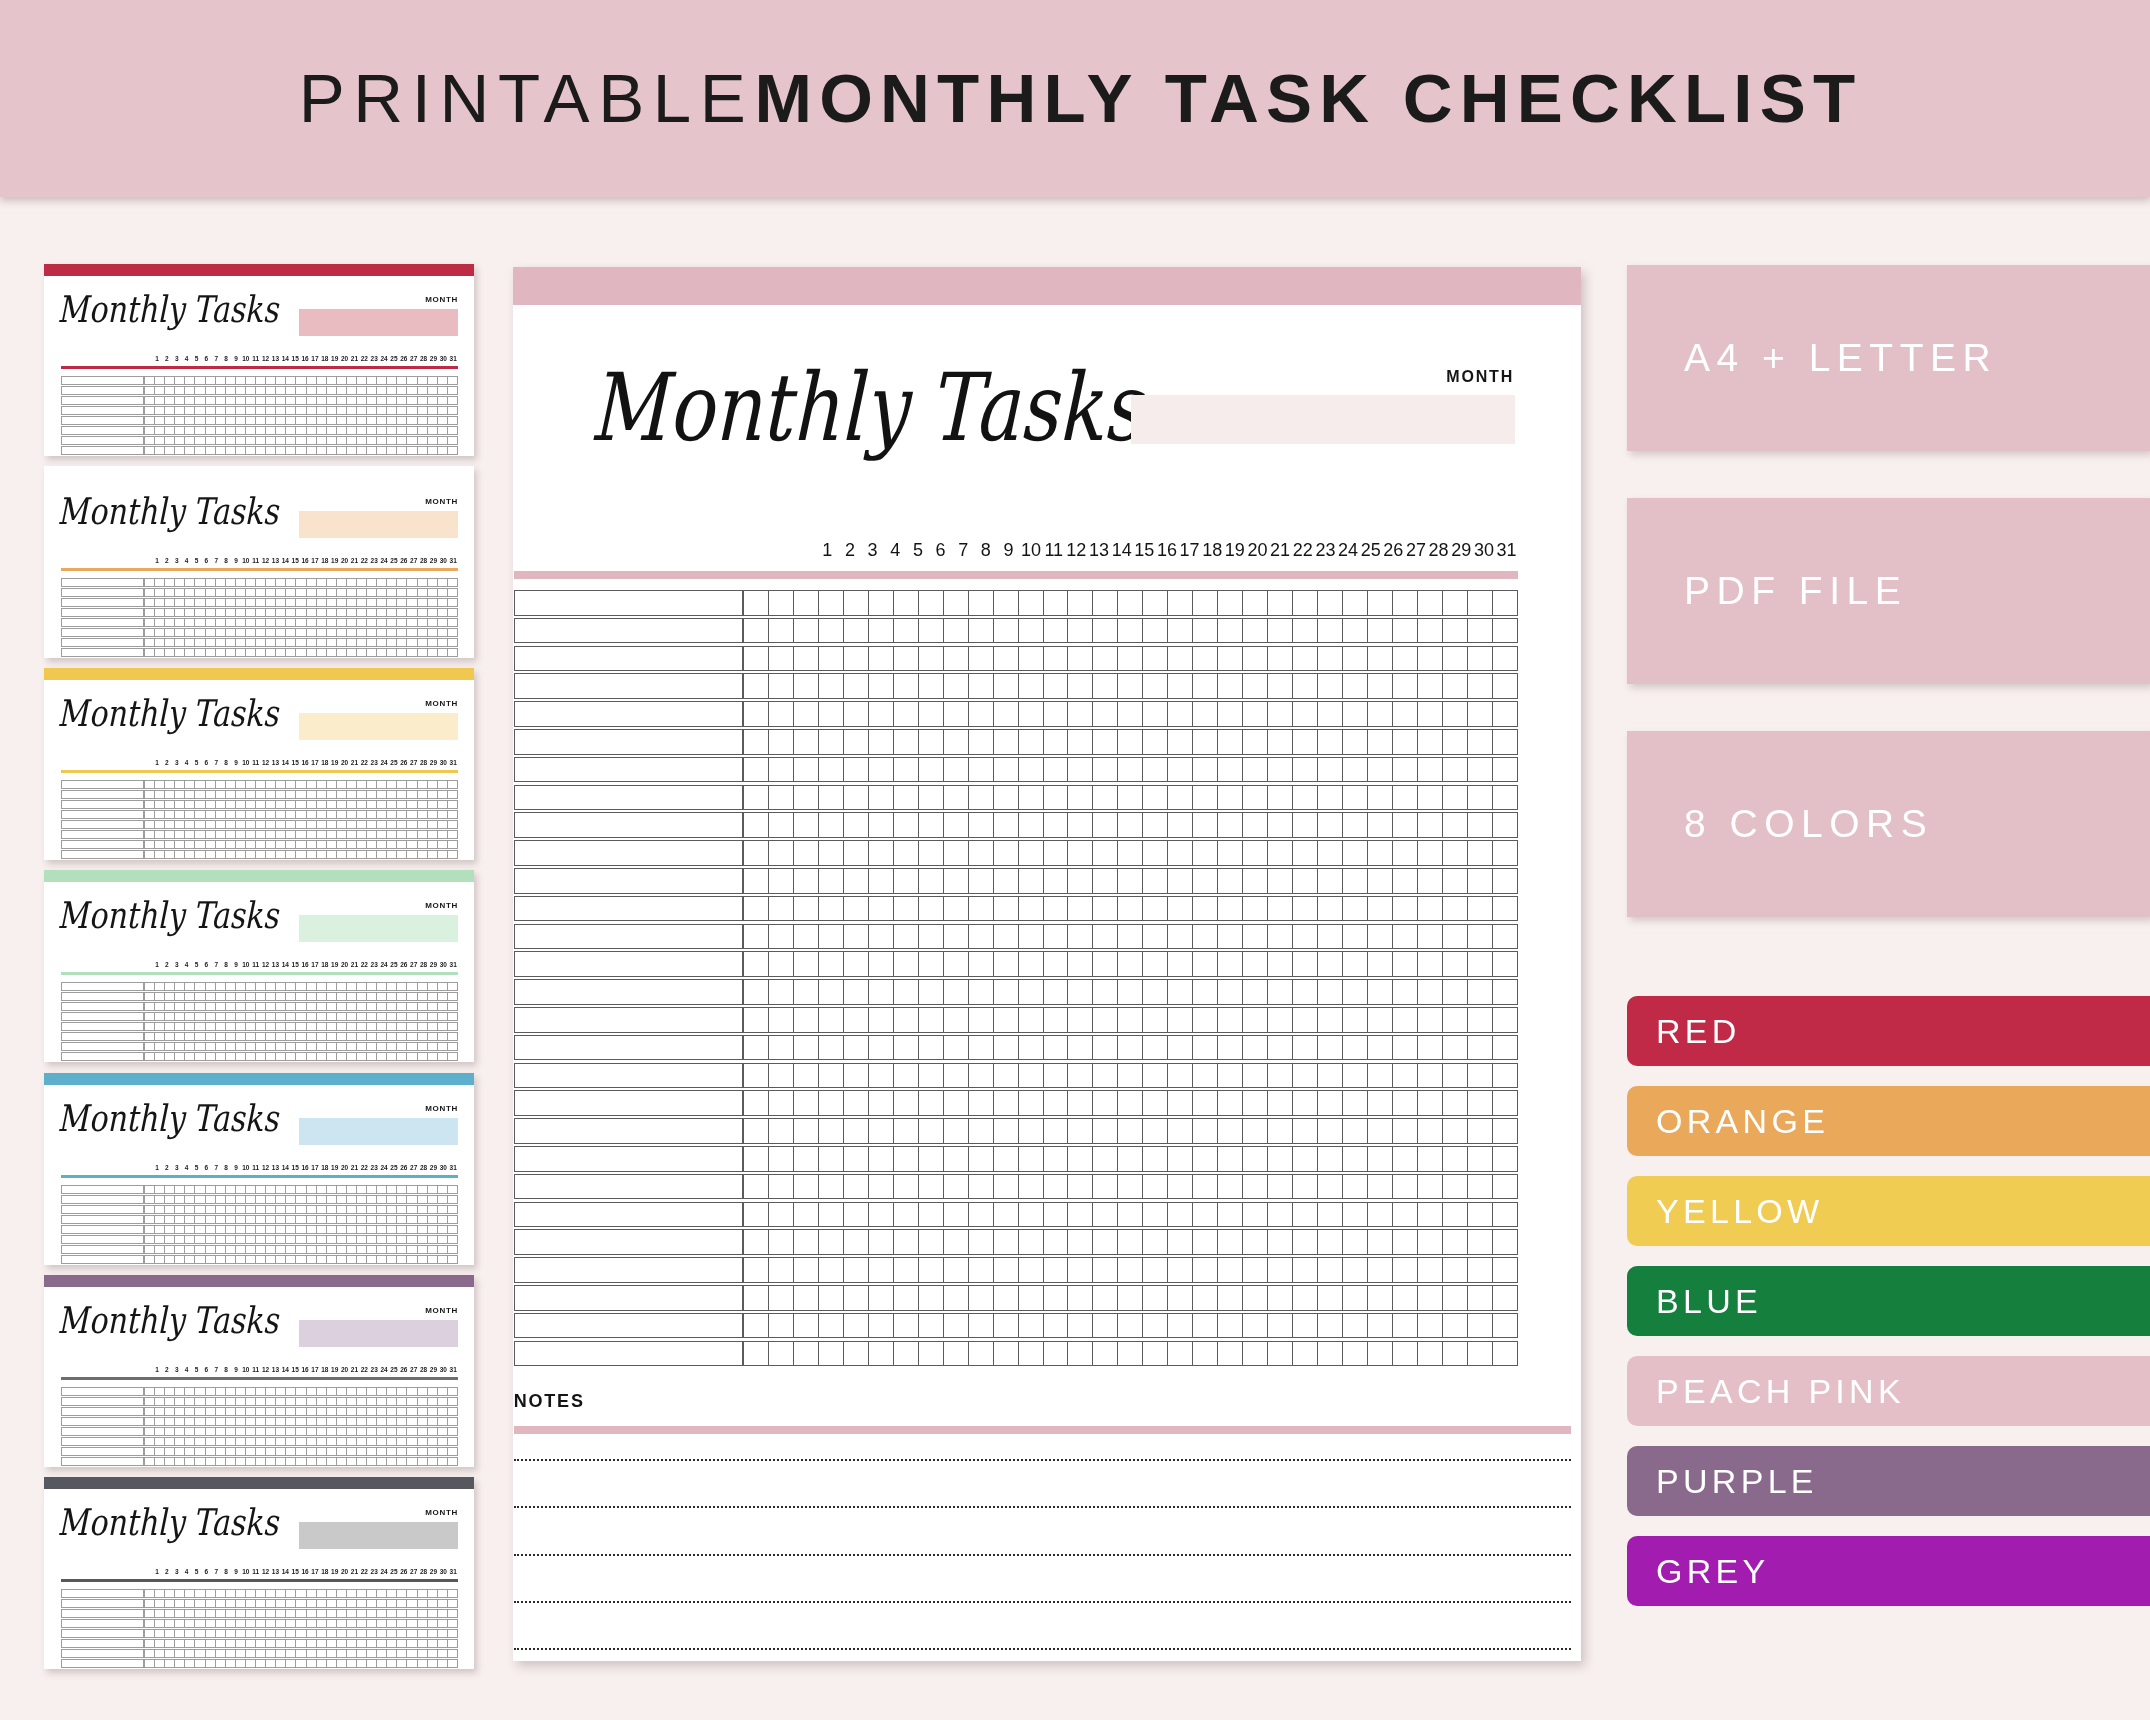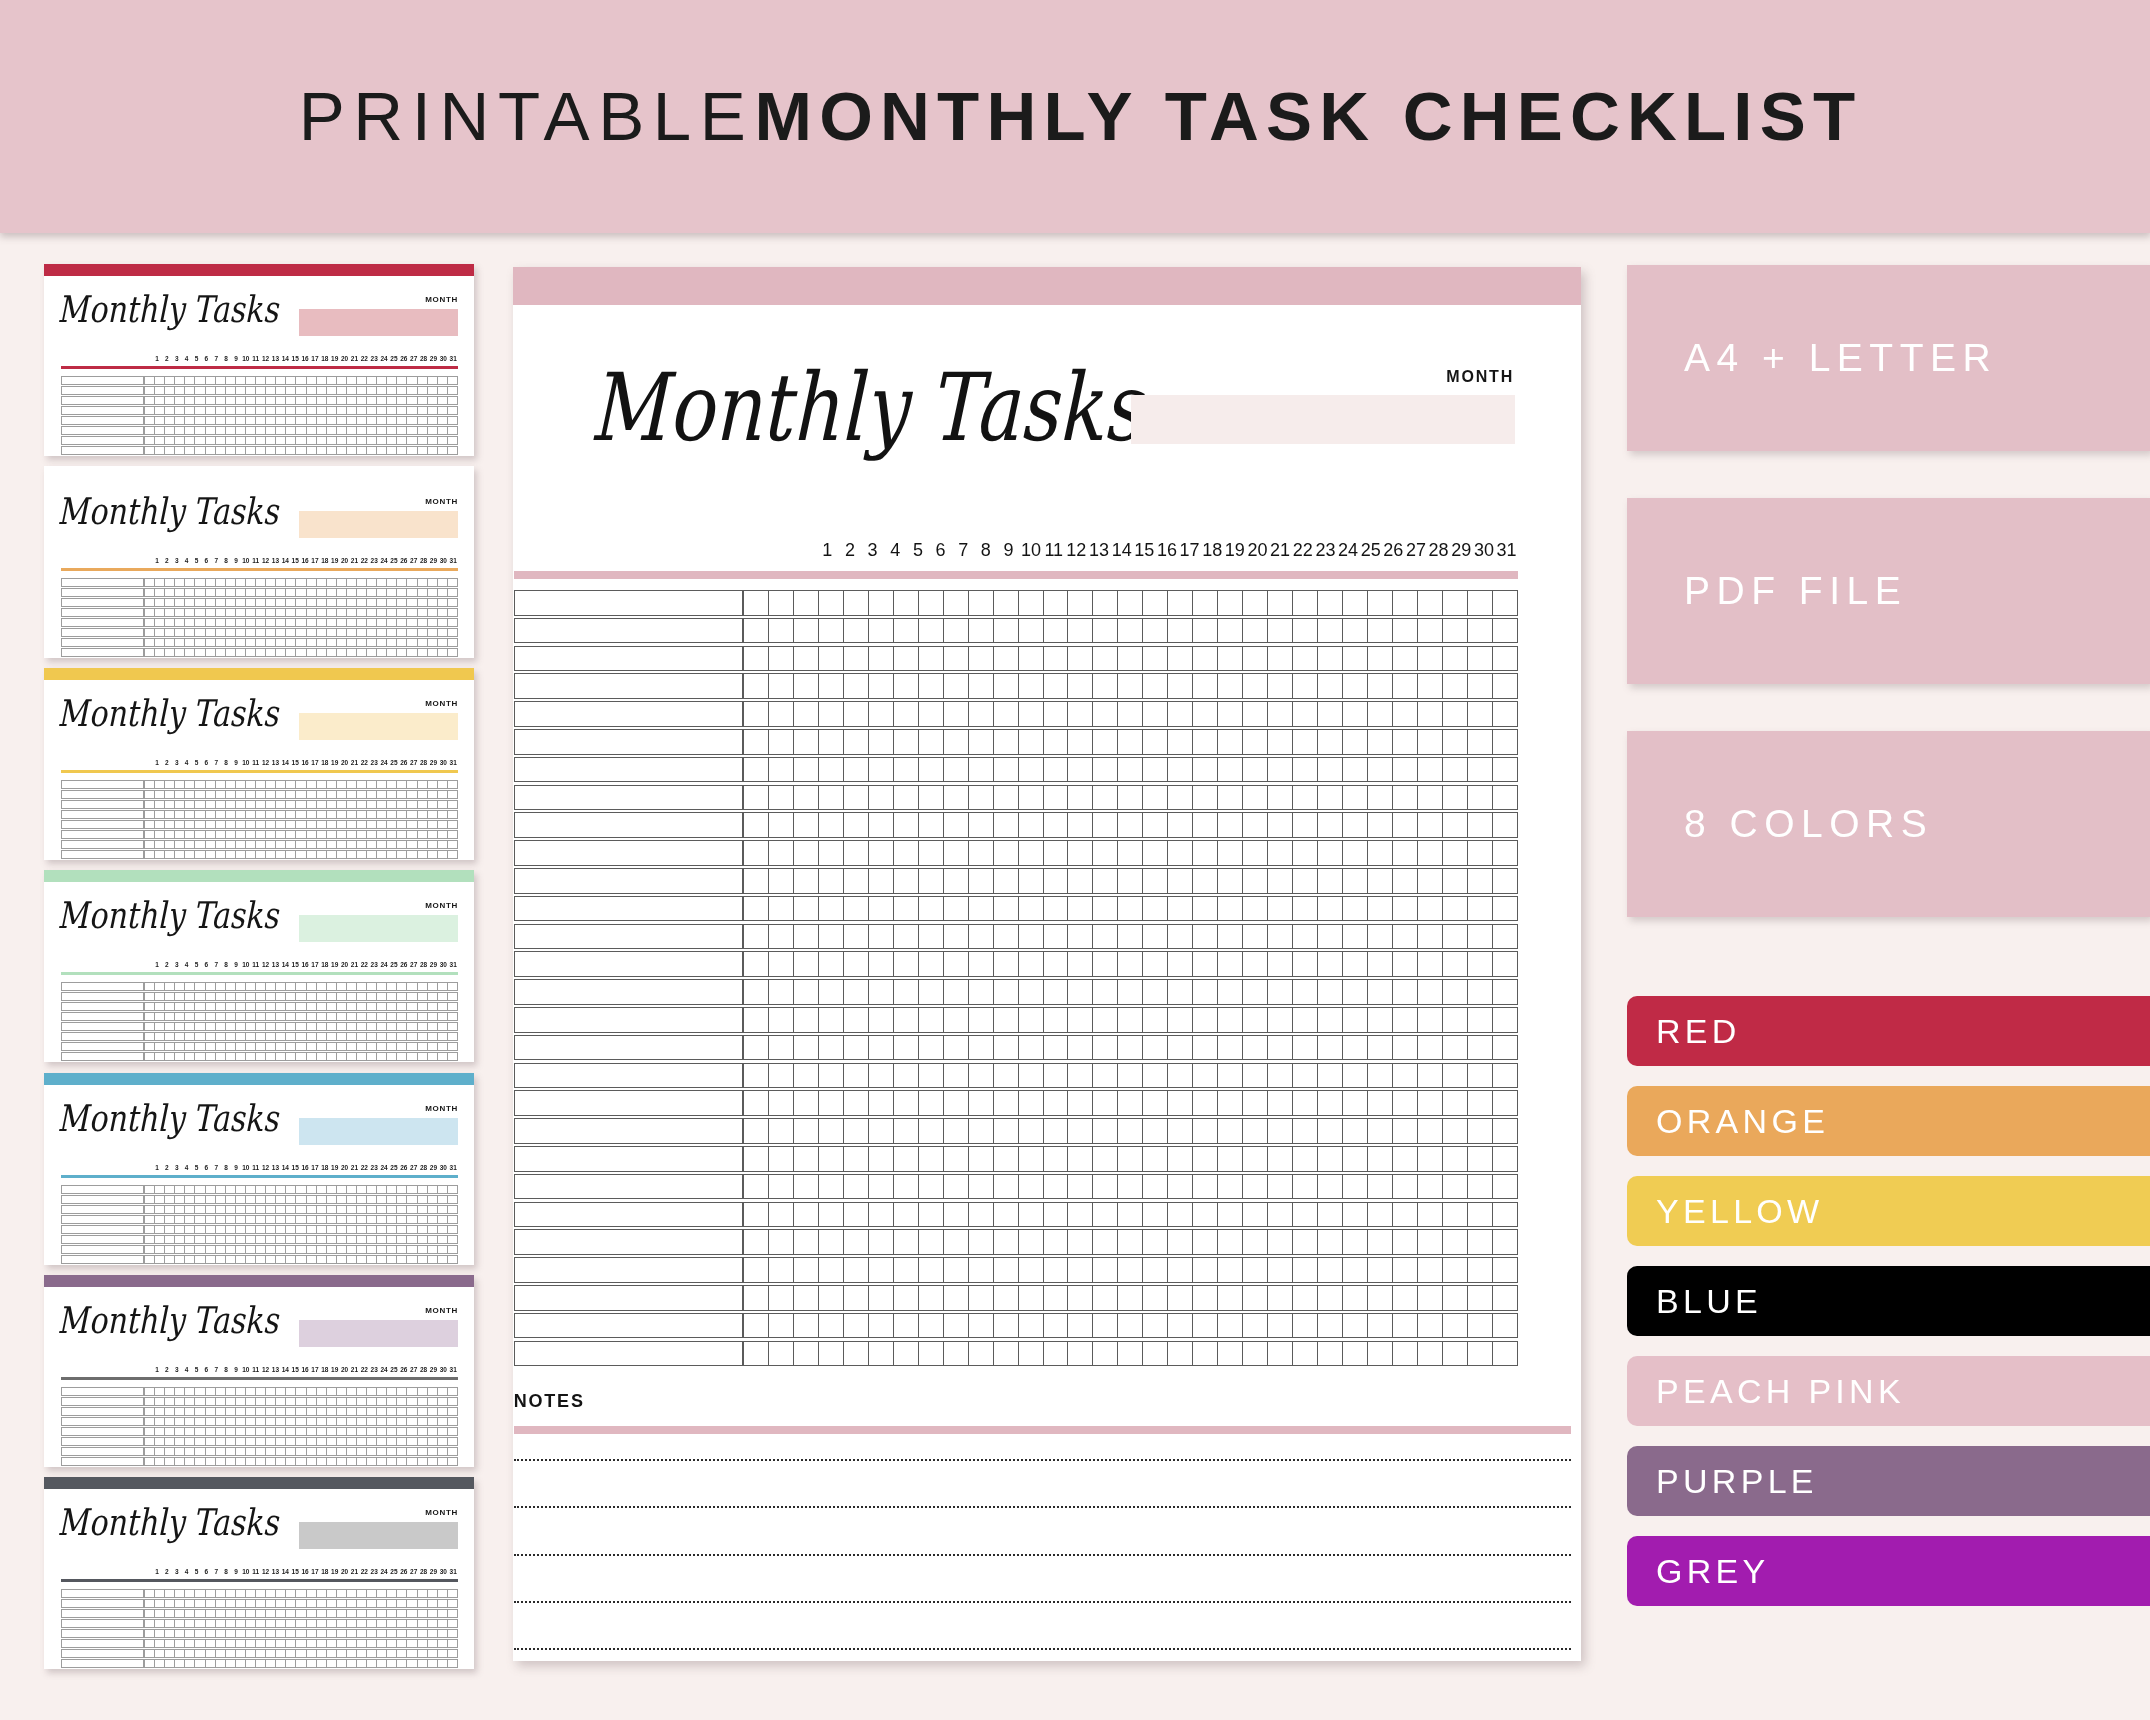--- a/index.html
+++ b/index.html
@@ -15,21 +15,21 @@
     font-family: "Liberation Sans", sans-serif;
     background: #f8f0ee;
     position: relative;
   }
 
   
   #header-banner {
     position: absolute;
     left: 0; top: 0;
     width: 2151px;
-    height: 233px;
+    height: 197px;
     background: #e6c4cb;
     display: flex;
     align-items: center;
     justify-content: center;
     box-shadow: 0 4.3px 7.2px rgba(90,70,75,0.28);
     z-index: 5;
   }
   #header-title {
     font-size: 69px;
     letter-spacing: 8.6px;
@@ -3742,21 +3742,21 @@
   <div id="color-swatches">
       <div class="swatch" style="background: rgb(192, 42, 70);">
         <span>RED</span>
       </div>
       <div class="swatch" style="background: rgb(234, 168, 91);">
         <span>ORANGE</span>
       </div>
       <div class="swatch" style="background: rgb(240, 204, 83);">
         <span>YELLOW</span>
       </div>
-      <div class="swatch" style="background: #000000;">
+      <div class="swatch" style="background: #15803d;">
         <span>BLUE</span>
       </div>
       <div class="swatch" style="background: rgb(229, 191, 200);">
         <span>PEACH PINK</span>
       </div>
       <div class="swatch" style="background: rgb(138, 106, 140);">
         <span>PURPLE</span>
       </div>
       <div class="swatch" style="background: #a21caf;">
         <span>GREY</span>

